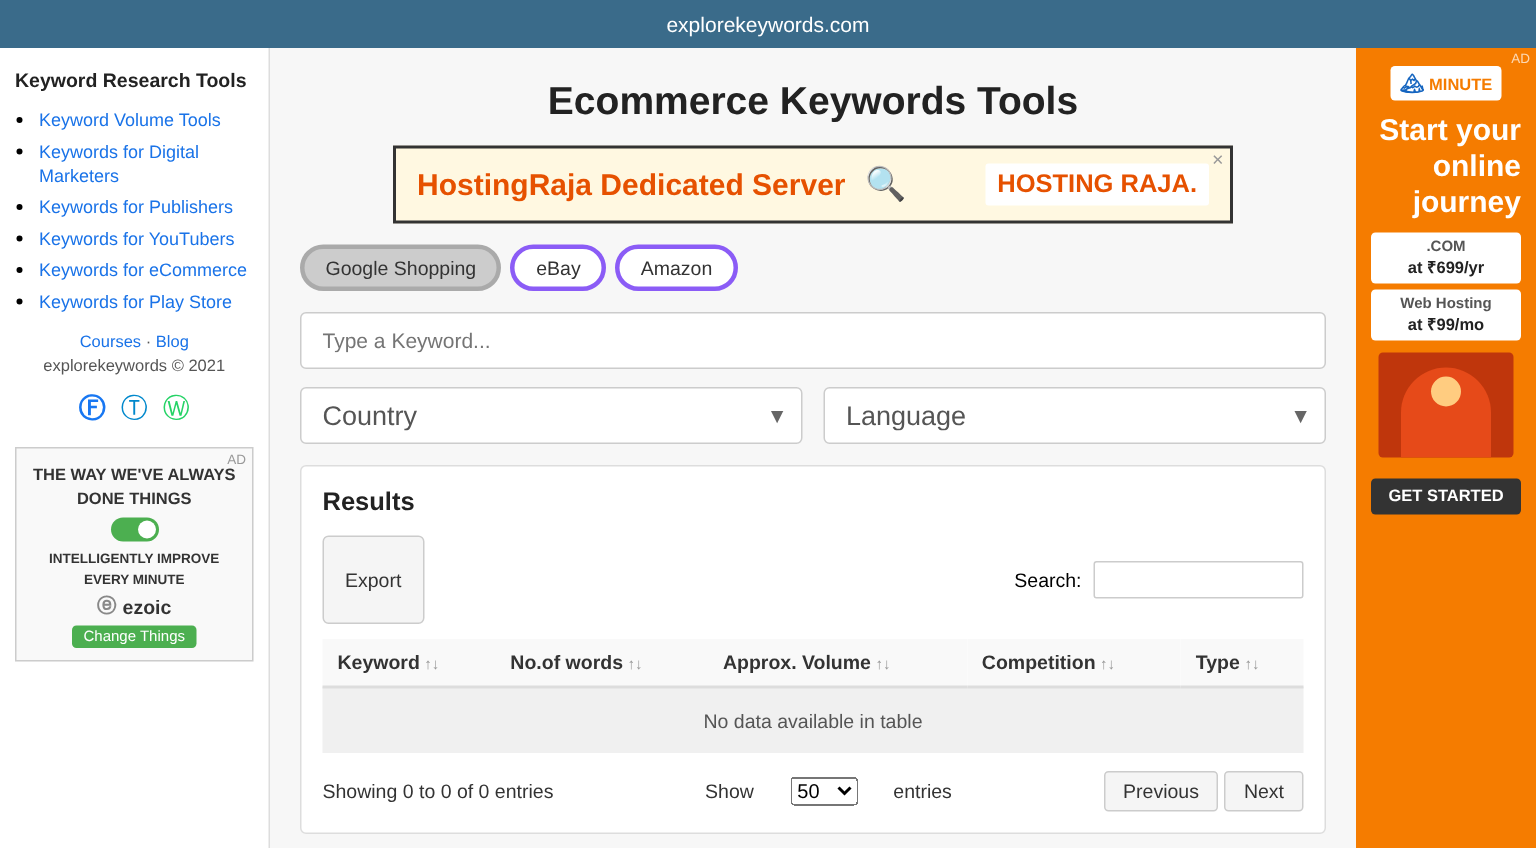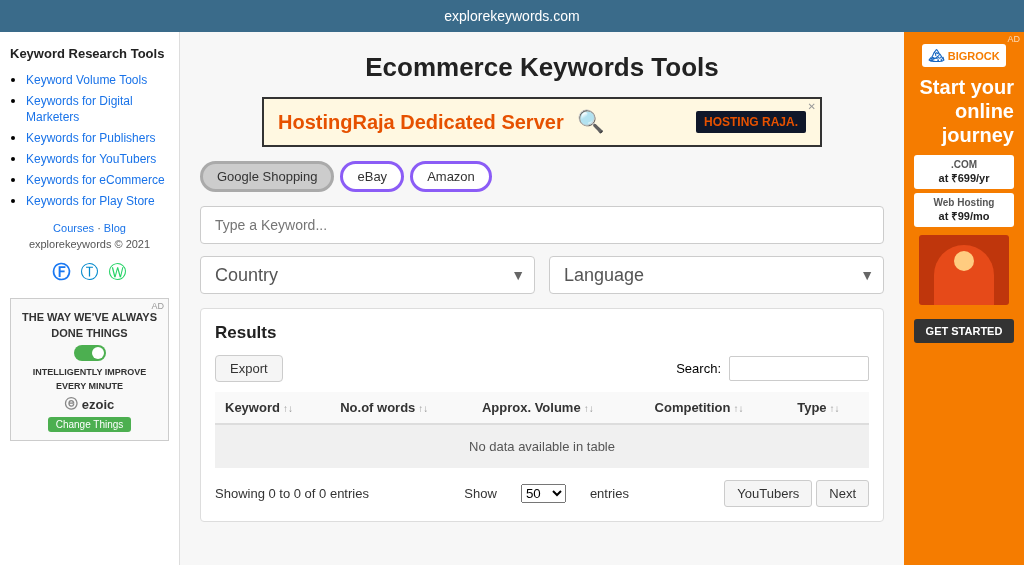--- a/index.html
+++ b/index.html
@@ -206,24 +206,24 @@
     .banner-text span {
       color: #e65100;
     }
 
     .banner-search-icon {
       font-size: 22px;
       margin: 0 8px;
     }
 
     .banner-logo {
-      font-size: 12px;
+      font-size: 17px;
       font-weight: bold;
       color: #e65100;
-      background: #0f172a;
+      background: #ffffff;
       padding: 4px 8px;
       border-radius: 2px;
     }
 
     .tabs {
       display: flex;
       gap: 6px;
       margin-bottom: 14px;
     }
 
@@ -333,21 +333,21 @@
       display: flex;
       justify-content: space-between;
       align-items: center;
       margin-bottom: 10px;
     }
 
     .btn-export {
       background: #f5f5f5;
       color: #333;
       border: 1px solid #ccc;
-      padding: 5px 14px;
+      padding: 21px 14px;
       font-size: 13px;
       border-radius: 4px;
       cursor: pointer;
     }
 
     .search-row {
       display: flex;
       align-items: center;
       gap: 8px;
       font-size: 13px;
@@ -633,32 +633,32 @@
         <div>
           <span>Showing 0 to 0 of 0 entries</span>
         </div>
         <div style="display:flex; align-items:center; gap:24px;">
           <span>Show</span>
           <select id="show-entries-select">
           <option value="10">10</option><option value="25">25</option><option value="50" selected="">50</option><option value="100">100</option></select>
           <span>entries</span>
         </div>
         <div class="pagination">
-          <button class="btn-page">YouTubers</button>
+          <button class="btn-page">Previous</button>
           <button class="btn-page">Next</button>
         </div>
       </div>
     </div>
   </main>
 
   <aside class="right-ad">
     <span class="ad-label">AD</span>
     <div class="bigrock-logo">
       <span class="br-icon">🏔</span>
-      <span>BIGROCK</span>
+      <span>MINUTE</span>
     </div>
     <div class="ad-headline">Start your online journey</div>
     <div class="price-row">
       <strong>.COM</strong>
       <span class="price-val">at ₹699/yr</span>
     </div>
     <div class="price-row">
       <strong>Web Hosting</strong>
       <span class="price-val">at ₹99/mo</span>
     </div>

